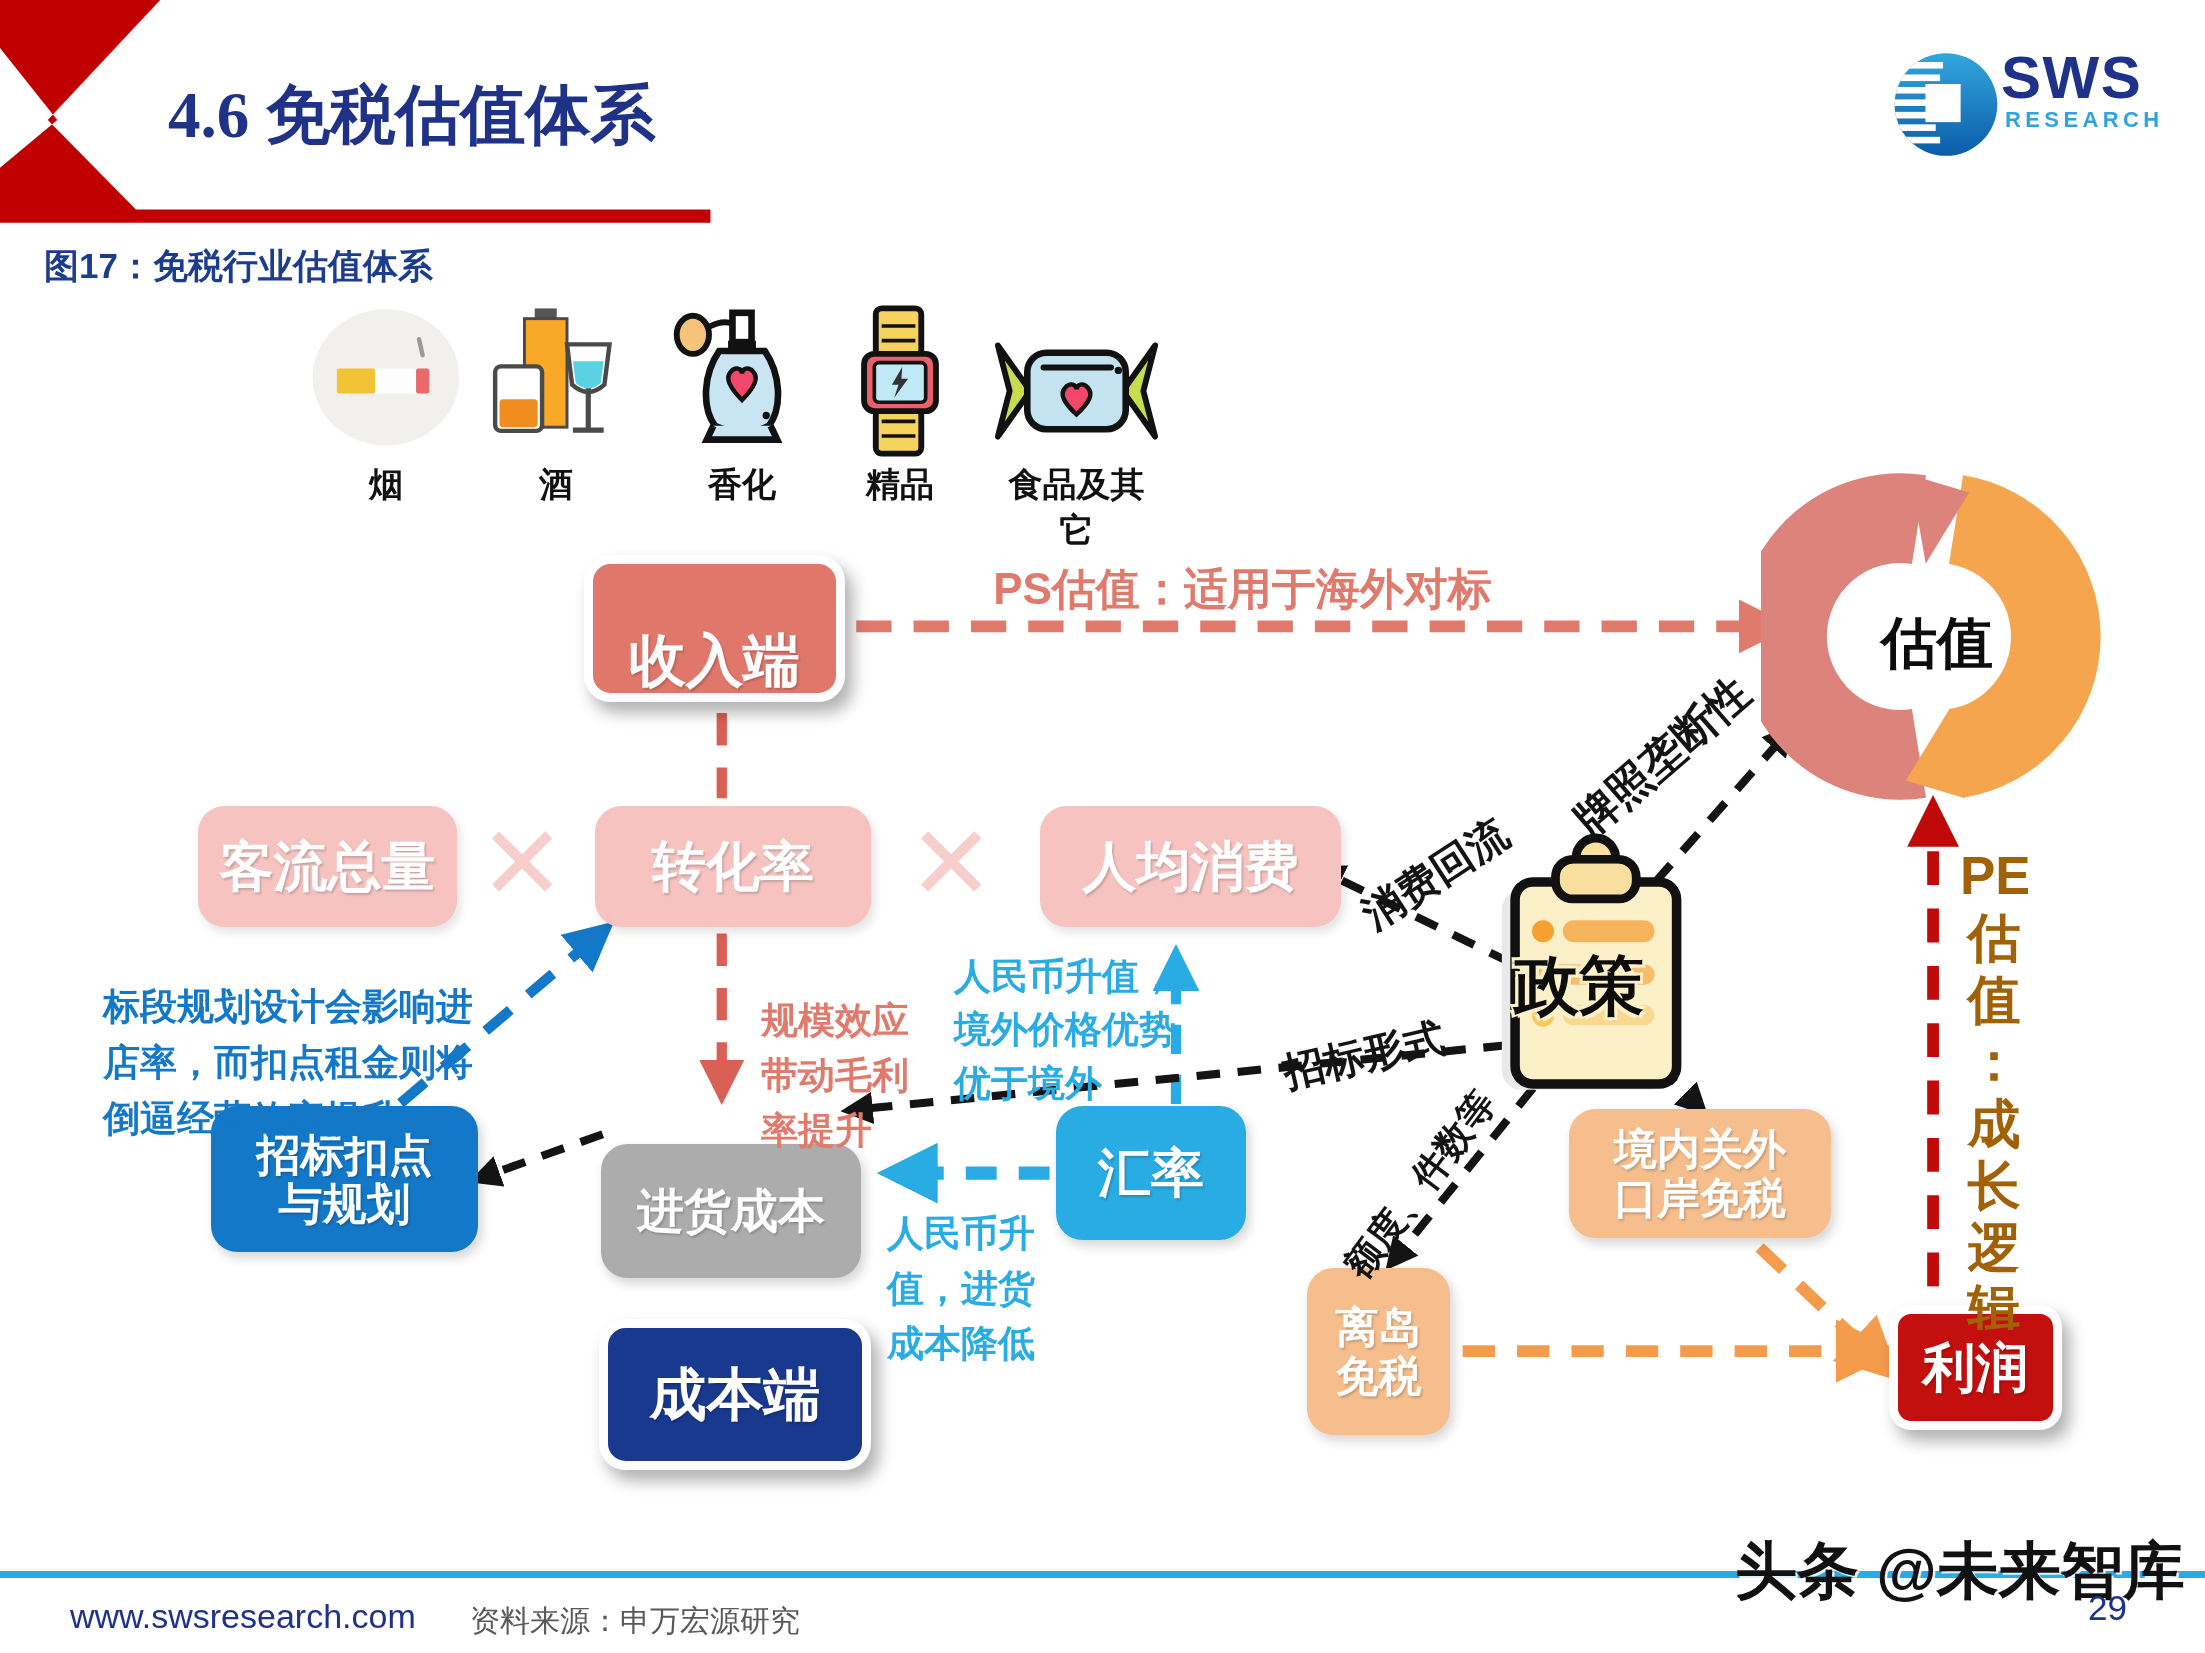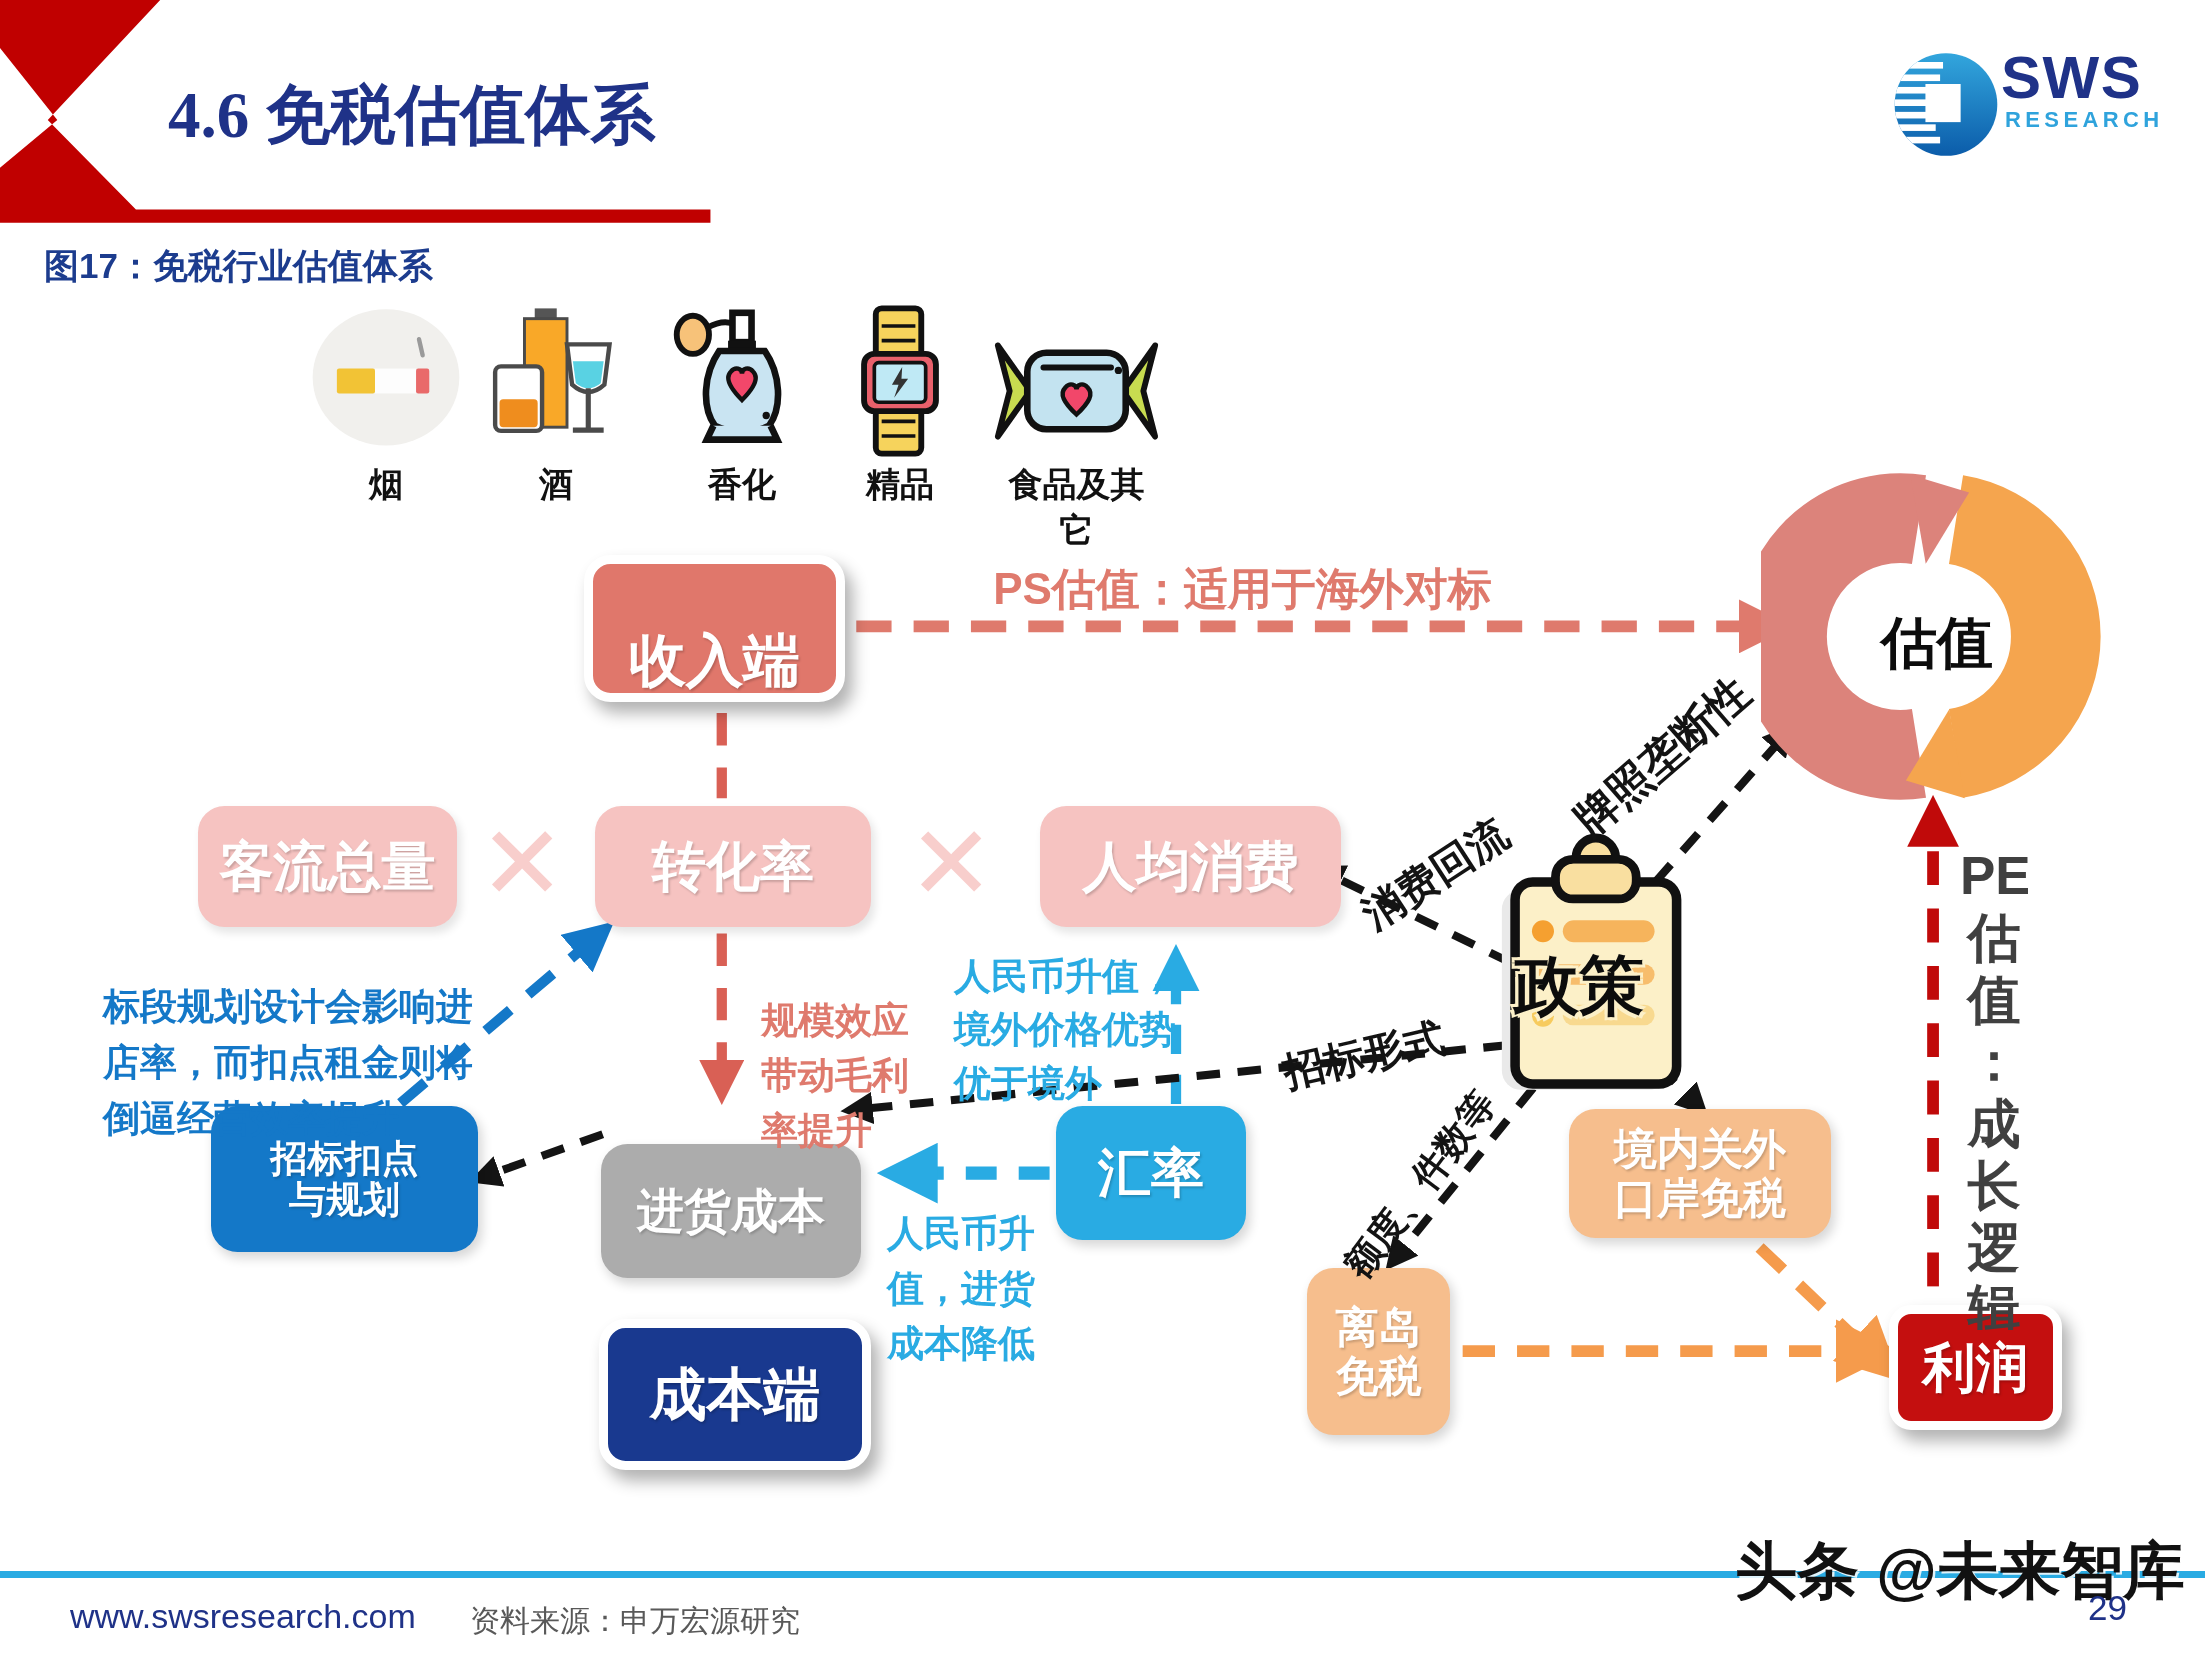--- a/index.html
+++ b/index.html
@@ -186,21 +186,21 @@
   </div>
   <div class="mult" style="left:479px;top:803px;font-size:103px;color:#F8CECC;">✕</div>
   <div class="nbox pinkish" style="left:595px;top:806px;width:276px;height:121px;background:#F6C3C1;font-size:54px;">
     <span>转化率</span>
   </div>
   <div class="mult" style="left:908px;top:803px;font-size:103px;color:#F8CECC;">✕</div>
   <div class="nbox pinkish" style="left:1040px;top:806px;width:301px;height:121px;background:#F6C3C1;font-size:54px;">
     <span>人均消费</span>
   </div>
 
-  <div class="nbox flat" style="left:211px;top:1106px;width:267px;height:146px;background:#1478C8;font-size:37px;">
+  <div class="nbox flat" style="left:211px;top:1106px;width:267px;height:146px;background:#1478C8;font-size:44px;">
     <div>招标扣点</div>
     <div>与规划</div>
   </div>
   <div class="nbox flat" style="left:601px;top:1144px;width:260px;height:134px;background:#ACACAC;font-size:47px;">
     <span>进货成本</span>
   </div>
   <div class="nbox flat" style="left:1056px;top:1106px;width:190px;height:134px;background:#29ABE3;font-size:53px;text-align:center;">
     <span>汇率</span>
   </div>
   <div class="nbox bordered" style="left:599px;top:1319px;width:272px;height:151px;background:#19398F;font-size:57px;">
@@ -244,21 +244,21 @@
     <div>值，进货</div>
     <div>成本降低</div>
   </div>
 
   <div class="diag" style="left:1325px;top:847px;width:221px;text-align:center;font-size:41px;transform:rotate(-33deg);">消费回流</div>
   <div class="diag" style="left:1530px;top:728px;width:265px;text-align:center;font-size:43px;transform:rotate(-41deg);">牌照垄断性</div>
   <div class="diag" style="left:1267px;top:1028px;width:194px;text-align:center;font-size:41px;transform:rotate(-13deg);">招标形式</div>
   <div class="diag" style="left:1299px;top:1160px;width:243px;text-align:center;font-size:37px;transform:rotate(-53deg);">额度、件数等</div>
 
   <div class="abs" style="left:1960px;top:845px;width:68px;height:485px;overflow:hidden;z-index:30;text-align:center;
-              font-size:53px;font-weight:bold;color:#404040;line-height:62px;">
+              font-size:53px;font-weight:bold;color:#a16207;line-height:62px;">
     <div>PE</div>
     <div>估</div>
     <div>值</div>
     <div>：</div>
     <div>成</div>
     <div>长</div>
     <div>逻</div>
     <div>辑</div>
   </div>
 

